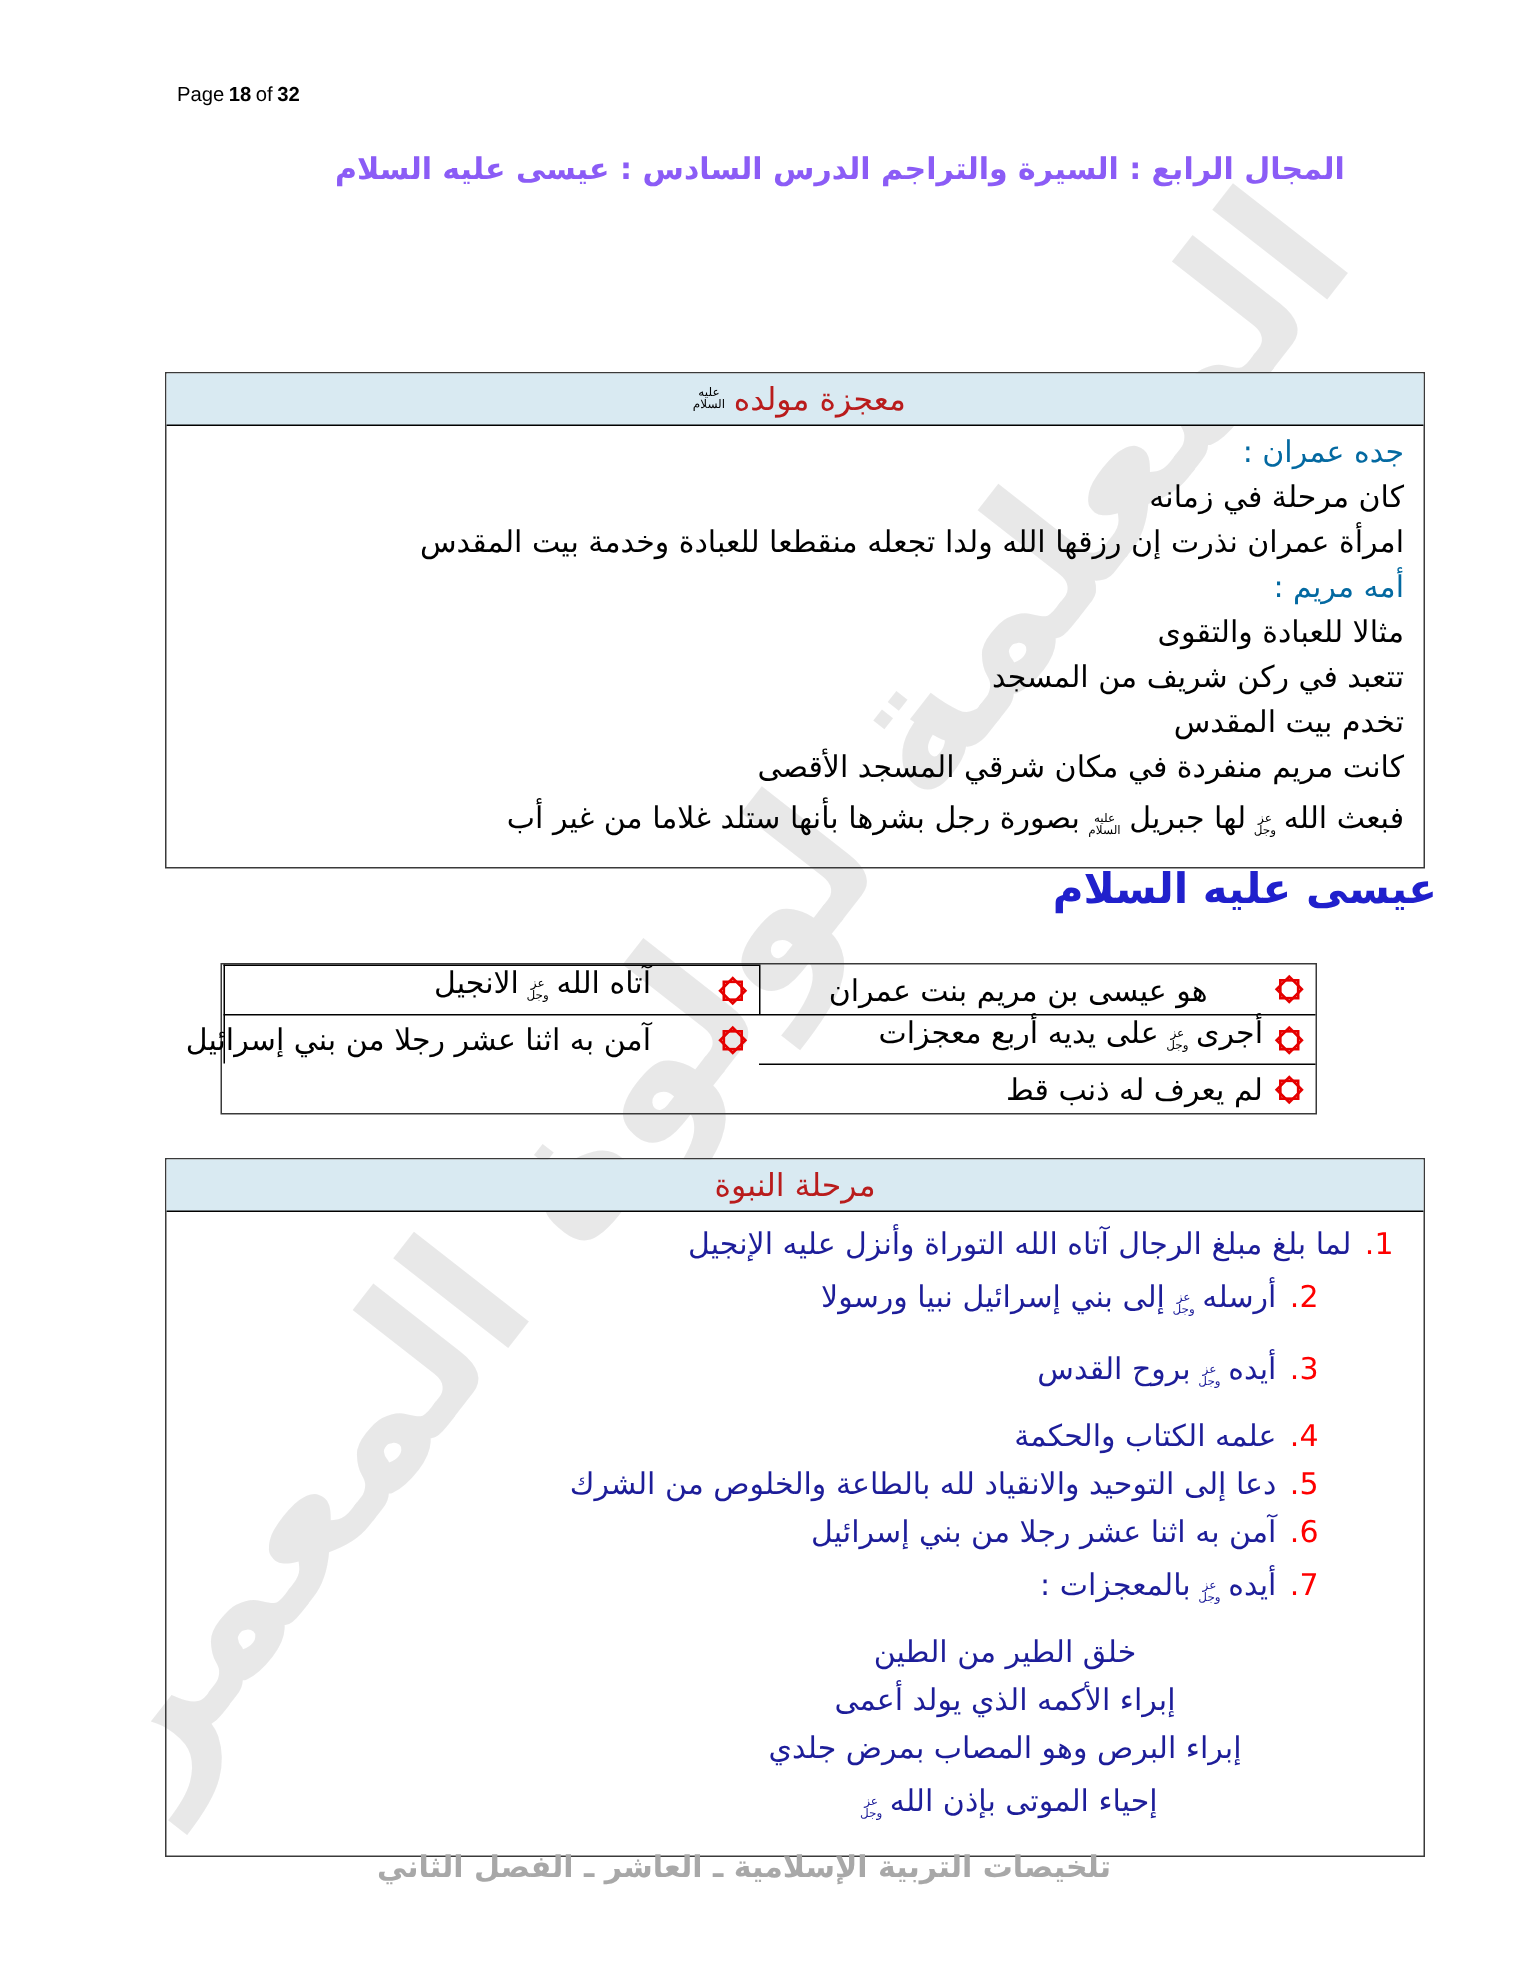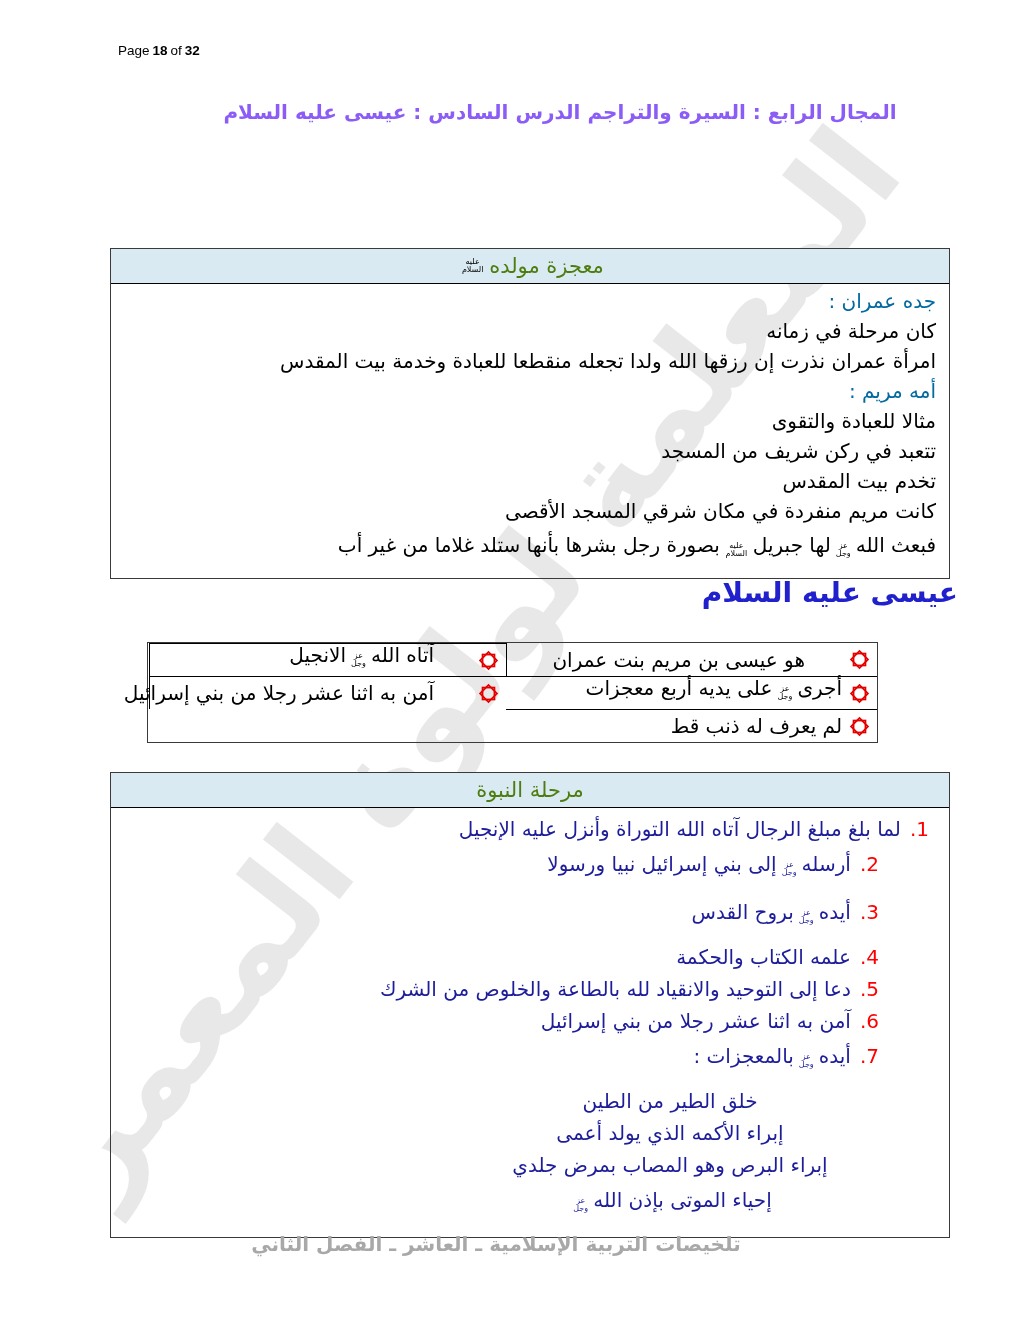--- a/index.html
+++ b/index.html
@@ -8,41 +8,41 @@
     font-family:"DejaVu Sans",sans-serif;overflow:hidden;
   }
   
   .watermark{
     position:absolute;top:660px;left:470px;transform:translate(-50%,-50%) rotate(-52deg);
     font-size:128px;font-weight:bold;color:#dadada;opacity:.6;white-space:nowrap;
     direction:rtl;z-index:0;letter-spacing:2px;
   }
   
   .pagenum{
-    position:absolute;top:43px;left:118px;font-family:"Liberation Sans",sans-serif;
+    position:absolute;top:55px;left:118px;font-family:"Liberation Sans",sans-serif;
     font-size:13.5px;color:#000;z-index:2;
   }
   .pagenum b{font-weight:bold;}
   .pagenum span,.pagenum b{margin-right:3px;}
   
   .doc-title{
     position:absolute;top:100px;left:150px;width:820px;text-align:center;direction:rtl;
     color:#8b5cf6;font-weight:bold;font-size:20px;white-space:nowrap;z-index:2;
   }
   .h-blue{position:absolute;direction:rtl;color:#2020cc;font-weight:bold;font-size:28px;white-space:nowrap;z-index:2;}
   .h1{top:178px;right:45px;}
   .h2{top:576px;right:62px;}
   
   .tbl{position:absolute;border:1.5px solid #3a3a3a;background:transparent;z-index:1;box-sizing:border-box;}
   .tbl-head{
     height:35px;background:#d9eaf2;border-bottom:1.4px solid #000;
     display:flex;align-items:center;justify-content:center;direction:rtl;
     font-size:21px;color:#fe0000;box-sizing:border-box;
   }
-  .red{color:#4d7c0f;}
+  .red{color:#b91c1c;}
   .black{color:#000;}
   .red-u{color:#0369a1;text-underline-offset:3px;}
   
   .hon{
     display:inline-block;width:17px;font-size:8px;line-height:8px;text-align:center;
     vertical-align:-4px;margin:16px 4px;white-space:normal;font-weight:normal;
   }
   .hon-w{width:25px;}
   
   .t1{left:110px;top:248px;width:840px;}

